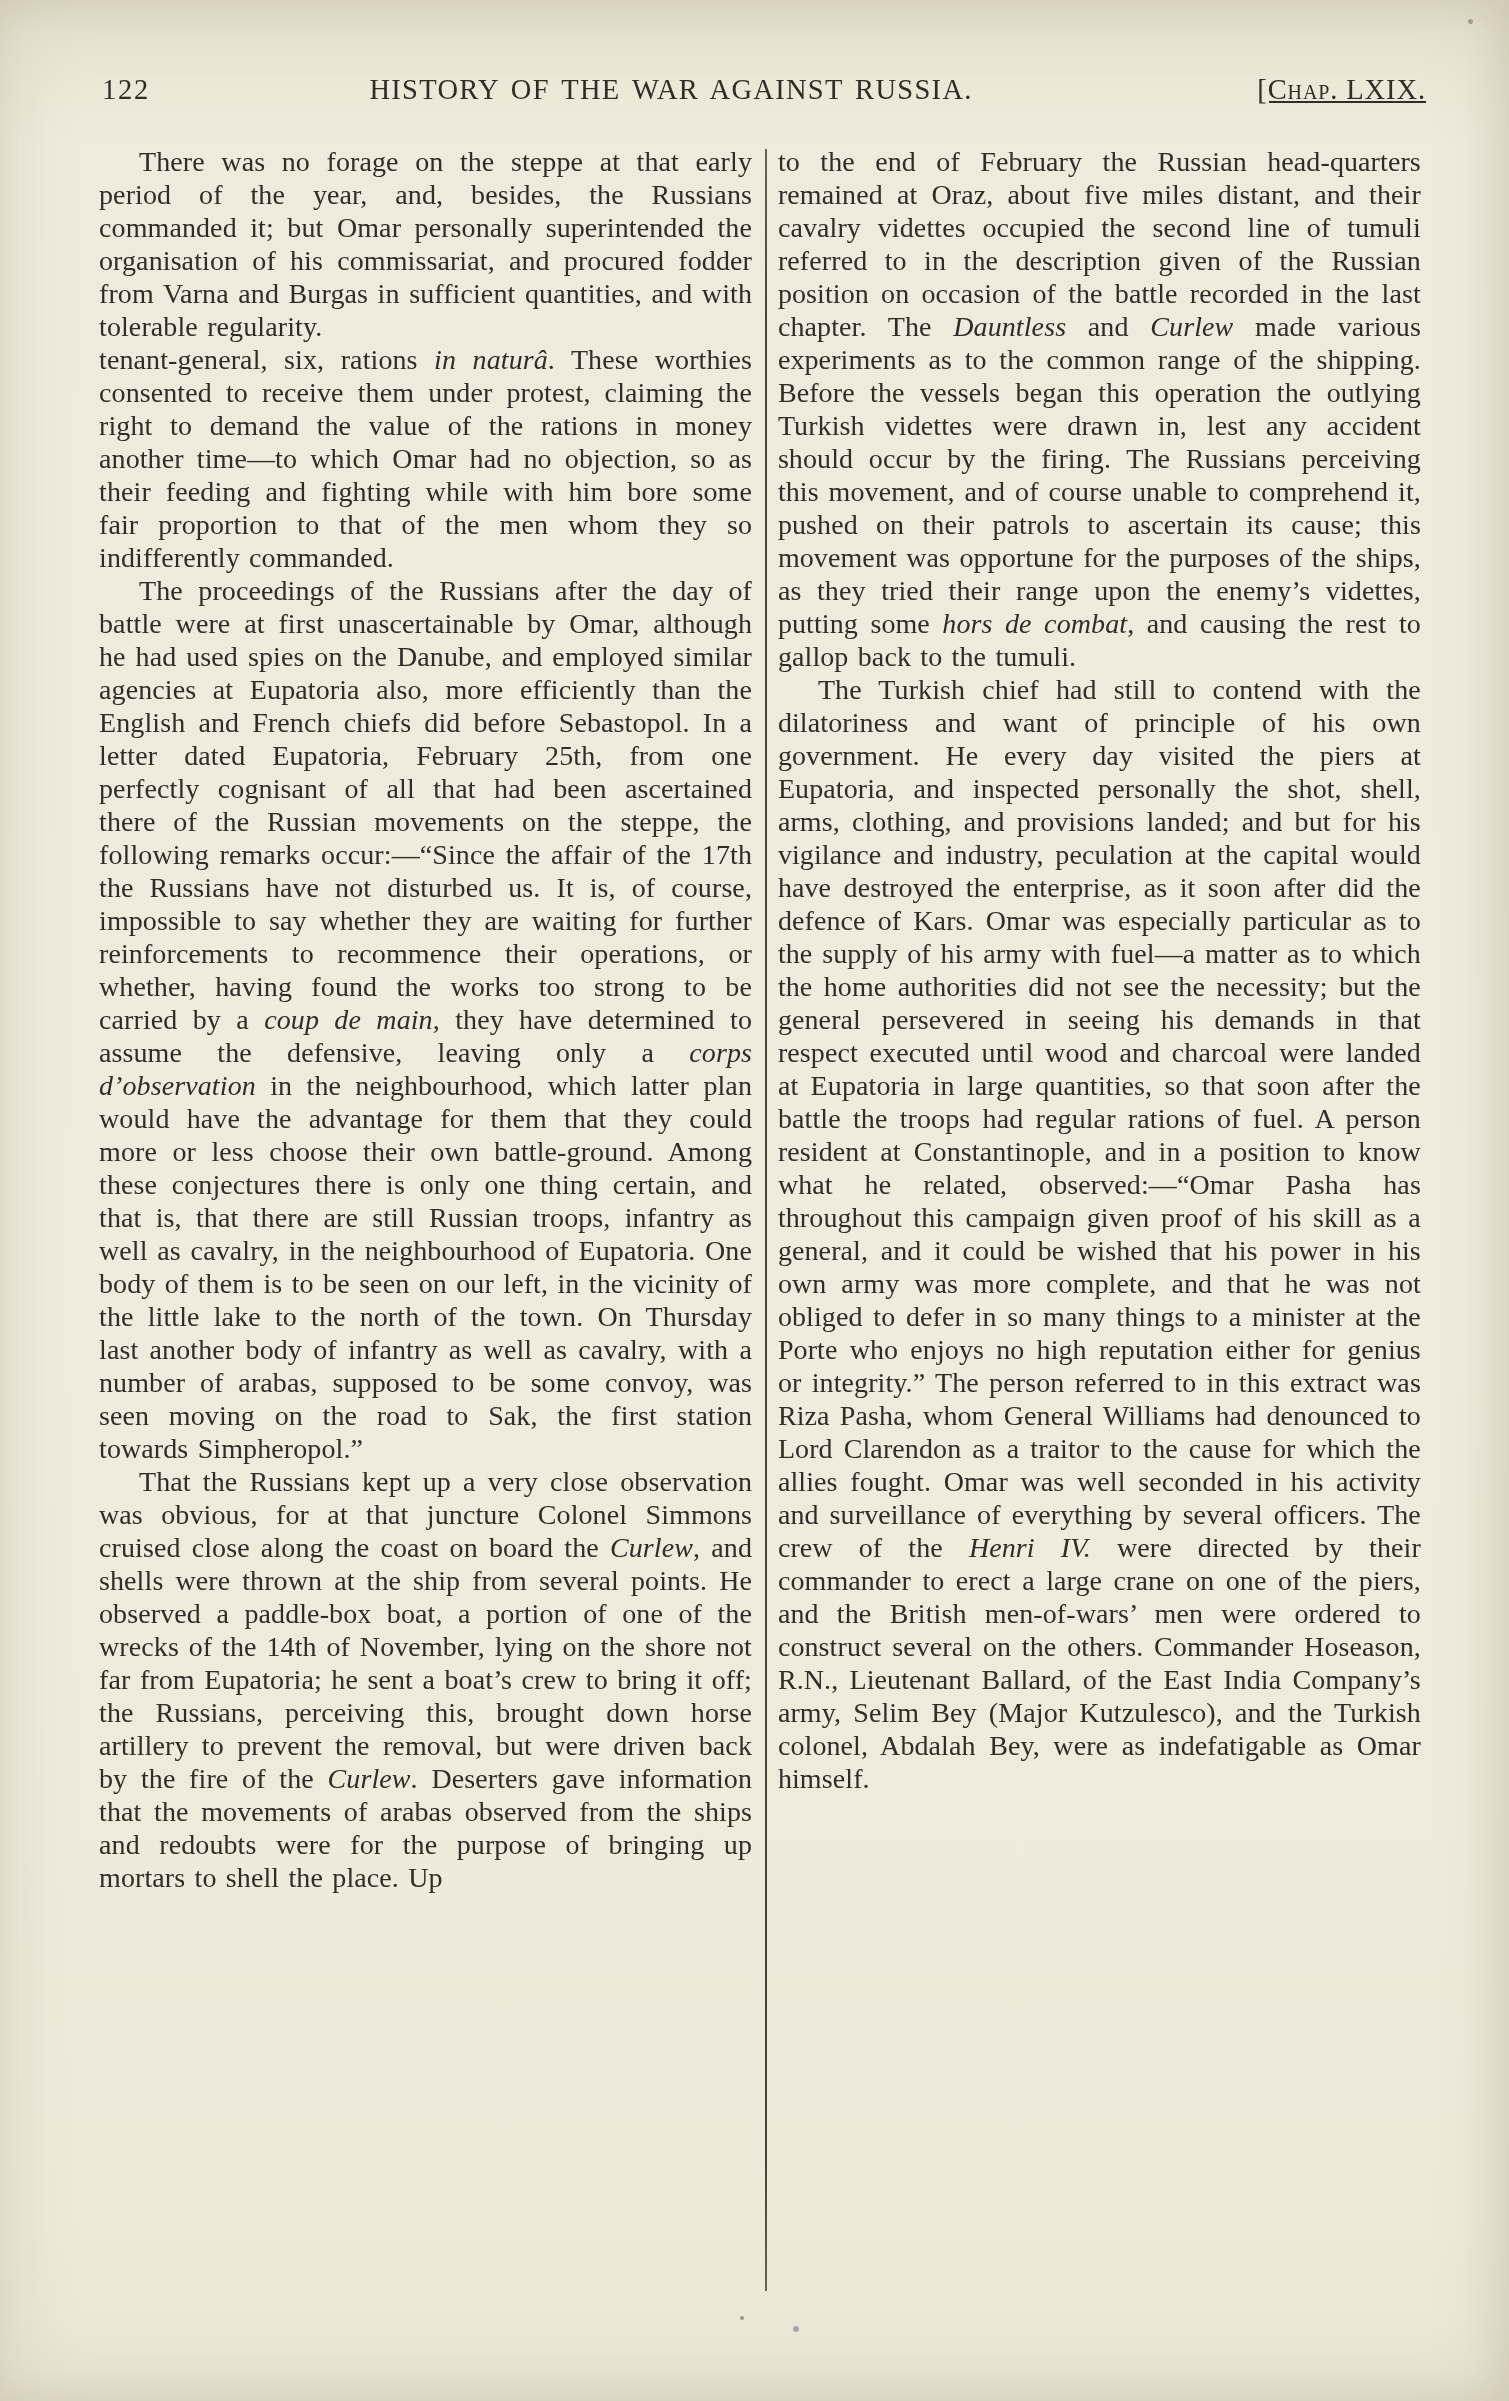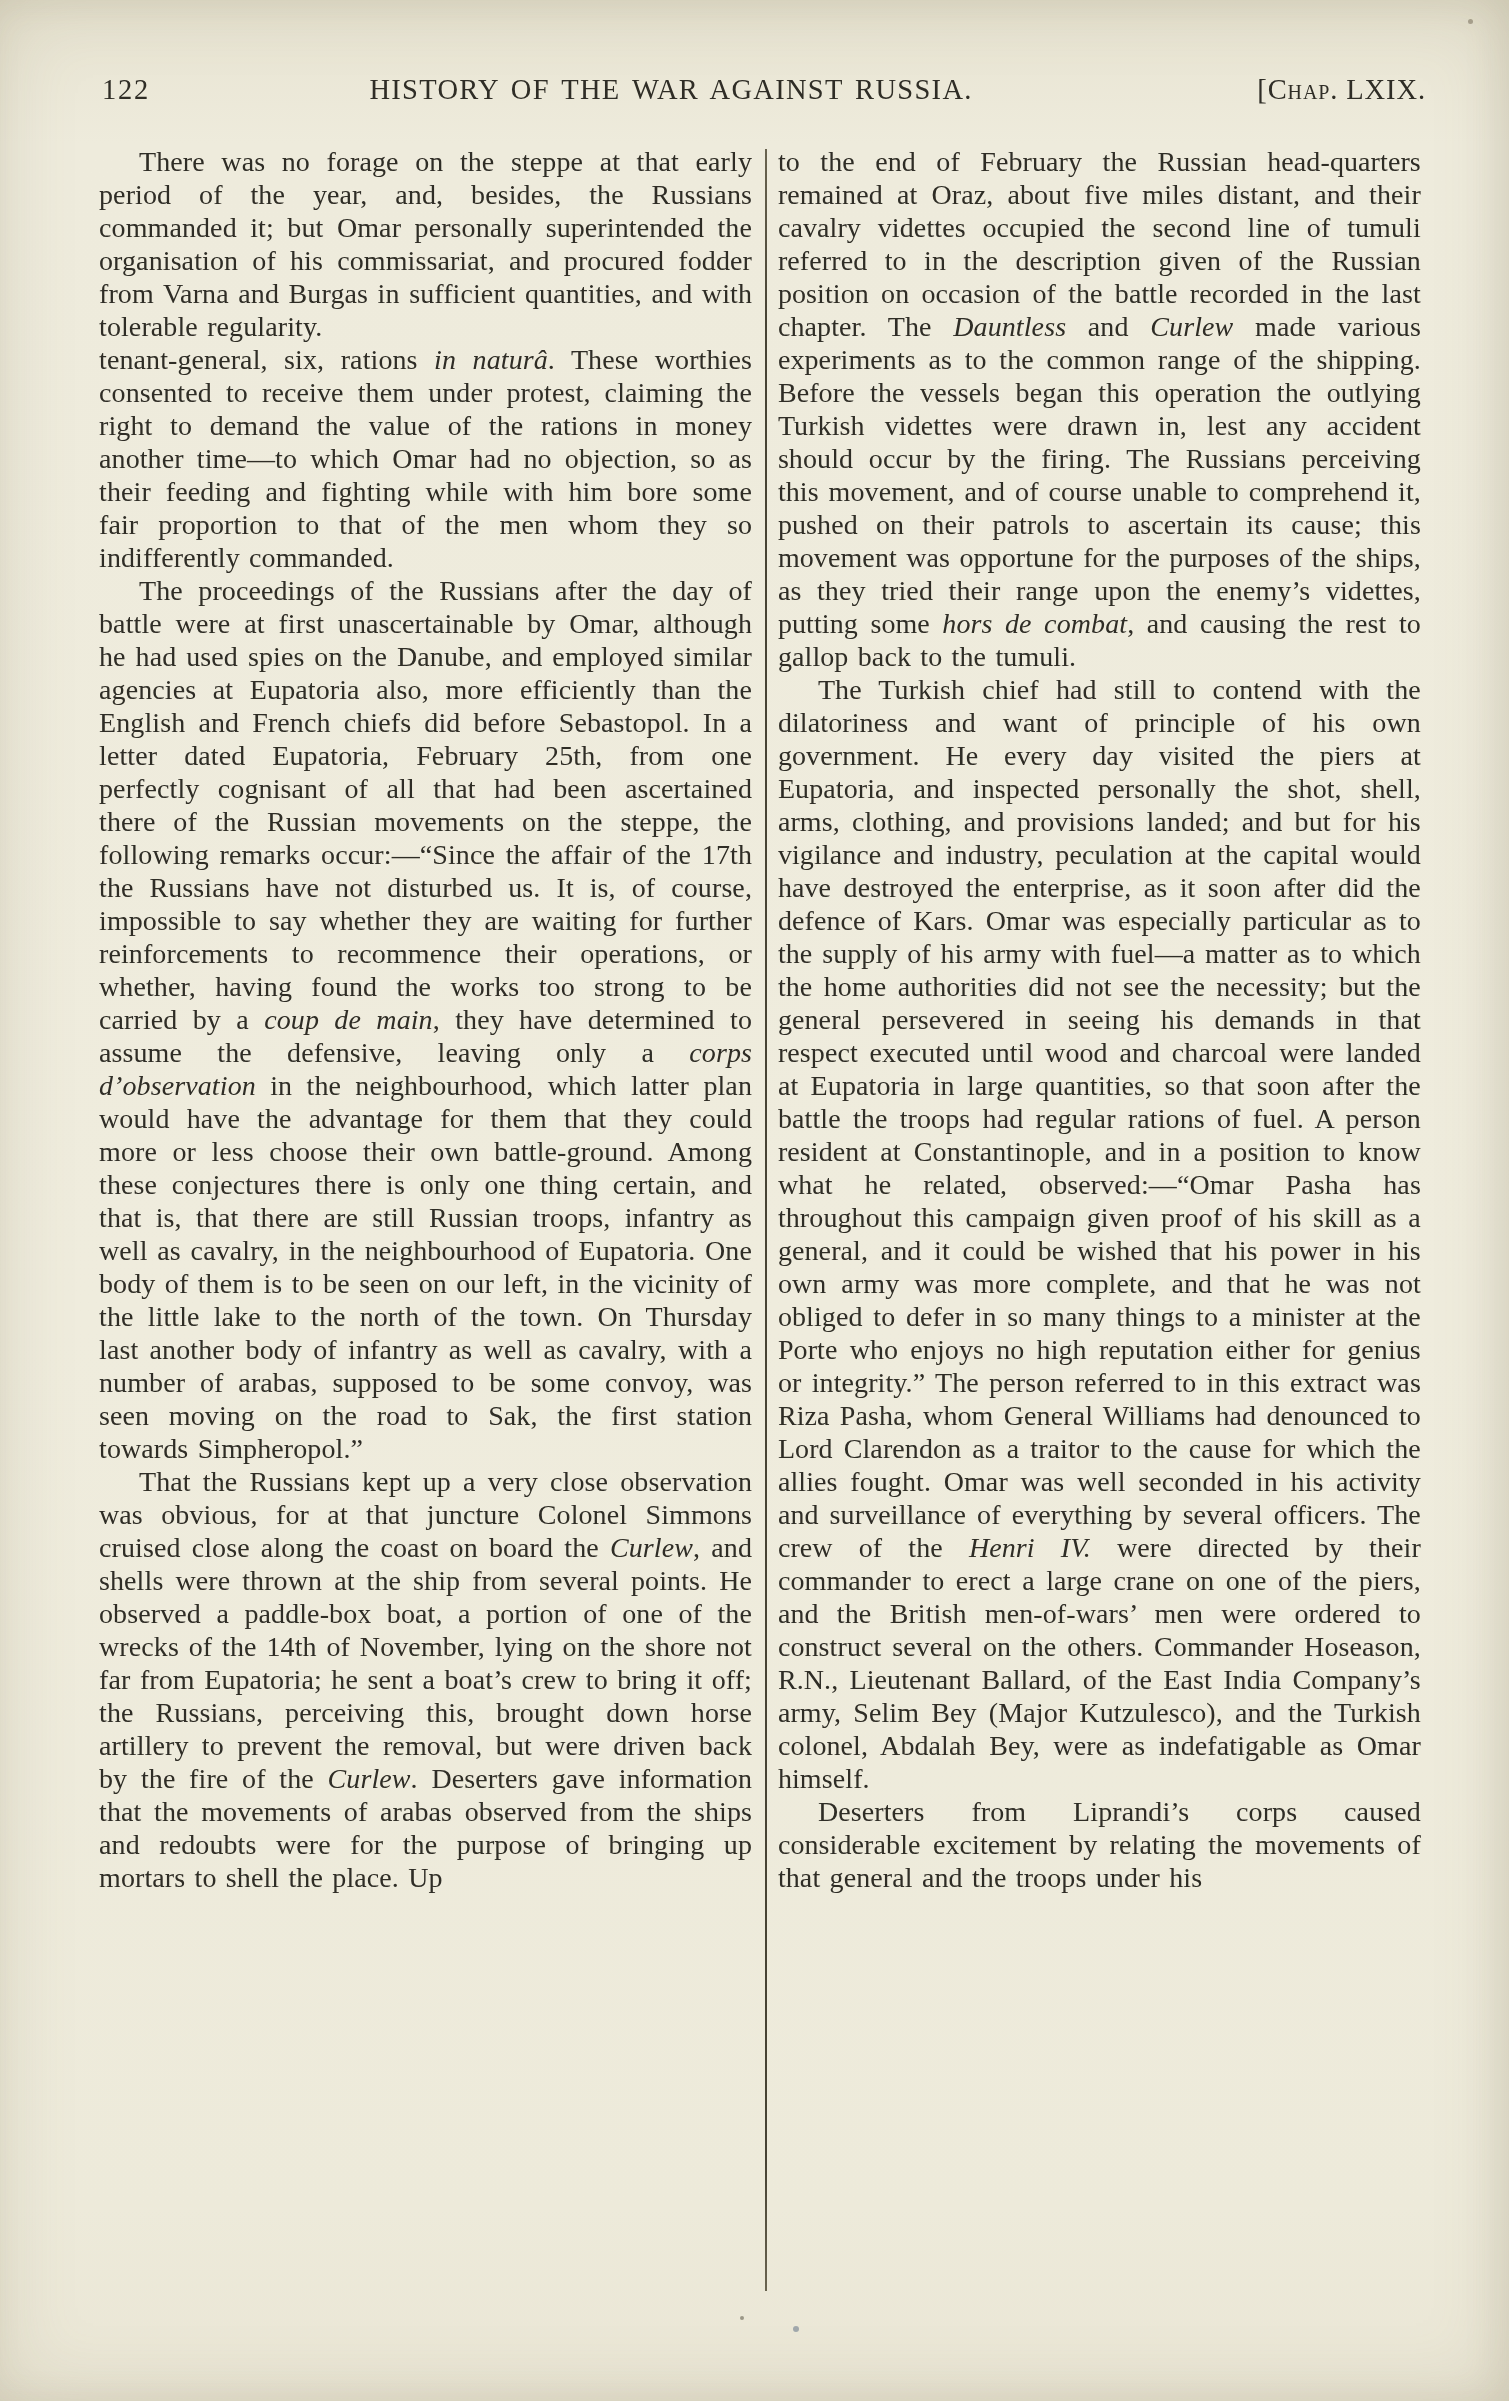--- a/index.html
+++ b/index.html
@@ -26,21 +26,21 @@
     gap: 44px;
   }
   .page-number { font-size: 28.5px; letter-spacing: 1.7px; }
   .head-title {
     font-weight: normal;
     letter-spacing: 1.3px;
     word-spacing: 3.5px;
     transform: translateX(-45px);
     margin-left: 25px;
   }
-  .head-chapter { font-variant: small-caps; letter-spacing: 0.9px; }
+  .head-chapter { font-variant: small-caps; letter-spacing: 0.9px; text-decoration: underline; }
   .columns {
     position: absolute;
     top: 145px; left: 99px;
     width: 1324px;
     display: flex;
   }
   .col {
     font-size: 28px;
     line-height: 33px;
     text-align: justify;
@@ -77,21 +77,20 @@
     <div class="col col-left">
         <div class="para indent">There was no forage on the steppe at that early period of the year, and, besides, the Russians commanded it; but Omar personally superintended the organisation of his commissariat, and procured fodder from Varna and Burgas in sufficient quantities, and with tolerable regularity.</div>
         <div class="para">tenant-general, six, rations <i>in naturâ</i>.  These worthies consented to receive them under protest, claiming the right to demand the value of the rations in money another time—to which Omar had no objection, so as their feeding and fighting while with him bore some fair proportion to that of the men whom they so indifferently commanded.</div>
         <div class="para indent">The proceedings of the Russians after the day of battle were at first unascertainable by Omar, although he had used spies on the Danube, and employed similar agencies at Eupatoria also, more efficiently than the English and French chiefs did before Sebastopol.  In a letter dated Eupatoria, February 25th, from one perfectly cognisant of all that had been ascertained there of the Russian movements on the steppe, the following remarks occur:—“Since the affair of the 17th the Russians have not disturbed us.  It is, of course, impossible to say whether they are waiting for further reinforcements to recommence their operations, or whether, having found the works too strong to be carried by a <i>coup de main</i>, they have determined to assume the defensive, leaving only a <i>corps d’observation</i> in the neighbourhood, which latter plan would have the advantage for them that they could more or less choose their own battle-ground. Among these conjectures there is only one thing certain, and that is, that there are still Russian troops, infantry as well as cavalry, in the neighbourhood of Eupatoria.  One body of them is to be seen on our left, in the vicinity of the little lake to the north of the town.  On Thursday last another body of infantry as well as cavalry, with a number of arabas, supposed to be some convoy, was seen moving on the road to Sak, the first station towards Simpheropol.”</div>
         <div class="para indent">That the Russians kept up a very close observation was obvious, for at that juncture Colonel Simmons cruised close along the coast on board the <i>Curlew</i>, and shells were thrown at the ship from several points.  He observed a paddle-box boat, a portion of one of the wrecks of the 14th of November, lying on the shore not far from Eupatoria; he sent a boat’s crew to bring it off; the Russians, perceiving this, brought down horse artillery to prevent the removal, but were driven back by the fire of the <i>Curlew</i>.  Deserters gave information that the movements of arabas observed from the ships and redoubts were for the purpose of bringing up mortars to shell the place.  Up</div>
       </div>
     <div class="divider"></div>
     <div class="col col-right">
         <div class="para">to the end of February the Russian head-quarters remained at Oraz, about five miles distant, and their cavalry videttes occupied the second line of tumuli referred to in the description given of the Russian position on occasion of the battle recorded in the last chapter.  The <i>Dauntless</i> and <i>Curlew</i> made various experiments as to the common range of the shipping.  Before the vessels began this operation the outlying Turkish videttes were drawn in, lest any accident should occur by the firing.  The Russians perceiving this movement, and of course unable to comprehend it, pushed on their patrols to ascertain its cause; this movement was opportune for the purposes of the ships, as they tried their range upon the enemy’s videttes, putting some <i>hors de combat</i>, and causing the rest to gallop back to the tumuli.</div>
         <div class="para indent">The Turkish chief had still to contend with the dilatoriness and want of principle of his own government.  He every day visited the piers at Eupatoria, and inspected personally the shot, shell, arms, clothing, and provisions landed; and but for his vigilance and industry, peculation at the capital would have destroyed the enterprise, as it soon after did the defence of Kars.  Omar was especially particular as to the supply of his army with fuel—a matter as to which the home authorities did not see the necessity; but the general persevered in seeing his demands in that respect executed until wood and charcoal were landed at Eupatoria in large quantities, so that soon after the battle the troops had regular rations of fuel.  A person resident at Constantinople, and in a position to know what he related, observed:—“Omar Pasha has throughout this campaign given proof of his skill as a general, and it could be wished that his power in his own army was more complete, and that he was not obliged to defer in so many things to a minister at the Porte who enjoys no high reputation either for genius or integrity.”  The person referred to in this extract was Riza Pasha, whom General Williams had denounced to Lord Clarendon as a traitor to the cause for which the allies fought.  Omar was well seconded in his activity and surveillance of everything by several officers.  The crew of the <i>Henri IV.</i> were directed by their commander to erect a large crane on one of the piers, and the British men-of-wars’ men were ordered to construct several on the others. Commander Hoseason, R.N., Lieutenant Ballard, of the East India Company’s army, Selim Bey (Major Kutzulesco), and the Turkish colonel, Abdalah Bey, were as indefatigable as Omar himself.</div>
-        <div class="para indent">Deserters from Liprandi’s corps caused considerable excitement by relating the movements of that general and the troops under his</div>
       </div>
   </div>
 
   <div class="speck speck-1"></div>
   <div class="speck speck-2"></div>
   <div class="speck speck-3"></div>
 
 </div>
 
 

